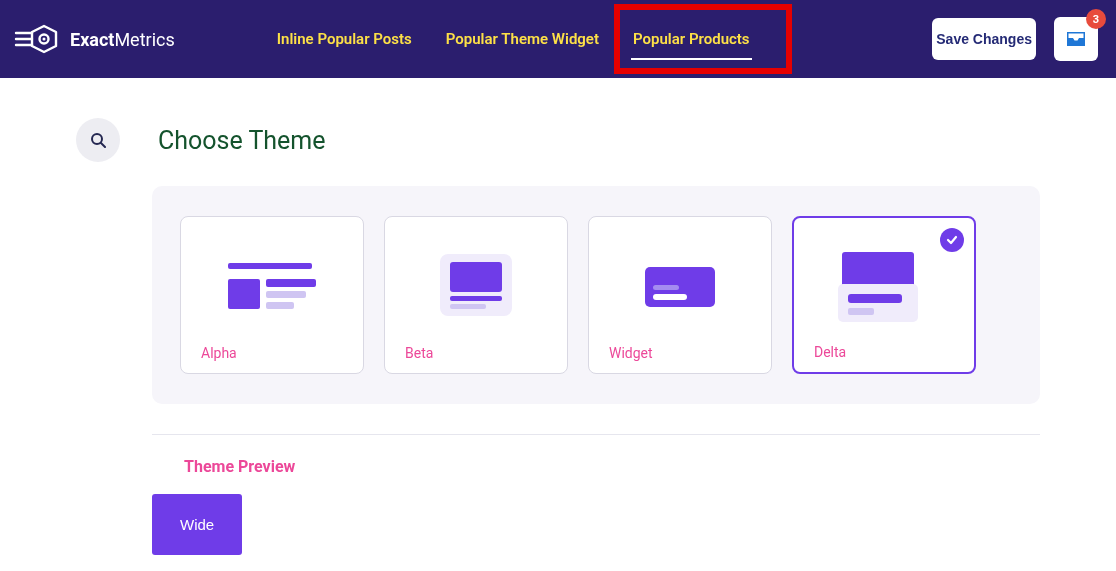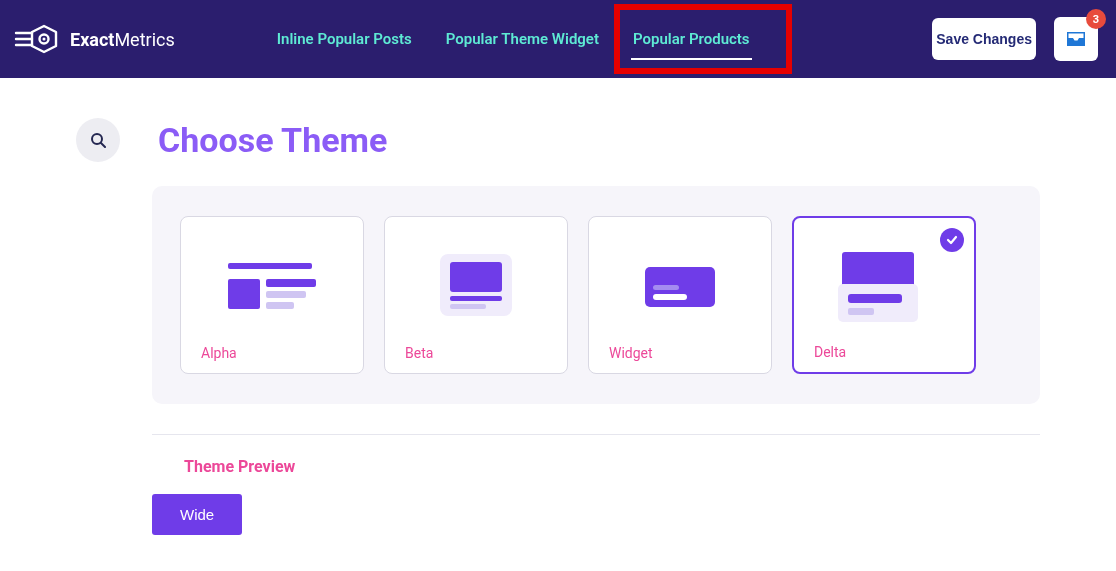--- a/index.html
+++ b/index.html
@@ -25,21 +25,21 @@
     color: #fff;
   }
   .logo-text { font-size: 18px; }
   .logo-text b { font-weight: 700; }
   .nav {
     display: flex;
     gap: 30px;
     margin-left: 100px;
   }
   .nav-item {
-    color: #5eead4;
+    color: #fde047;
     font-size: 15px;
     font-weight: 600;
     padding: 10px 2px;
     cursor: pointer;
     position: relative;
   }
   .nav-item.active::after {
     content: "";
     position: absolute;
     left: 0; right: 0; bottom: -2px;
@@ -107,23 +107,23 @@
   }
   .search-circle {
     width: 44px; height: 44px;
     background: #ededf2;
     border-radius: 50%;
     display: flex;
     align-items: center;
     justify-content: center;
   }
   h1.page-title {
-    font-size: 34px;
-    font-weight: 700;
-    color: #8b5cf6;
+    font-size: 25px;
+    font-weight: 400;
+    color: #14532d;
   }
   .theme-panel {
     margin-left: 76px;
     background: #f6f5fa;
     border-radius: 10px;
     padding: 30px 28px;
     display: flex;
     gap: 20px;
   }
   .theme-card {
@@ -174,21 +174,21 @@
     color: #ec4899;
     margin-bottom: 18px;
   }
   .toggle-row {
     margin-left: 76px;
     display: flex;
     gap: 22px;
     align-items: center;
   }
   .toggle-btn {
-    padding: 12px 28px;
+    padding: 22px 28px;
     font-size: 15px;
     font-weight: 500;
     border: none;
     background: transparent;
     color: #242751;
     cursor: pointer;
     border-radius: 3px;
   }
   .toggle-btn.active {
     background: #6f3ce8;

